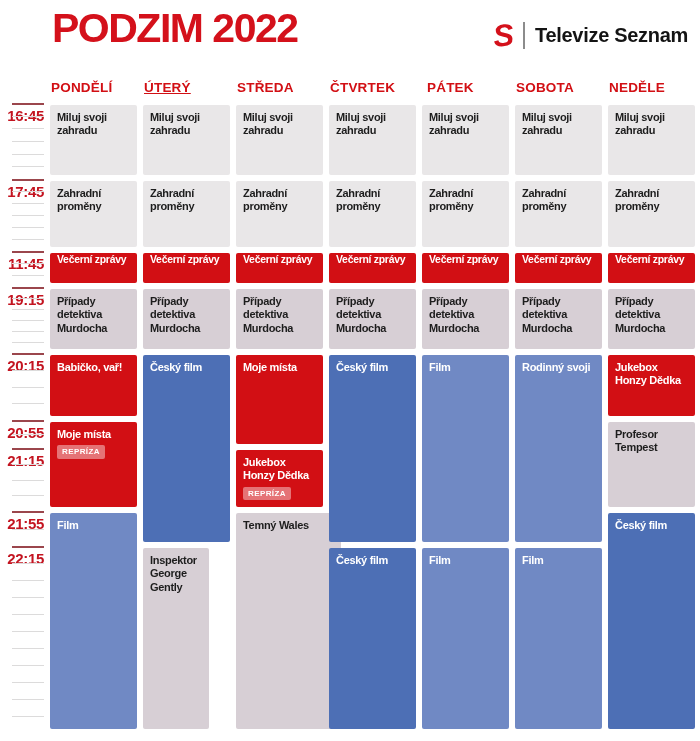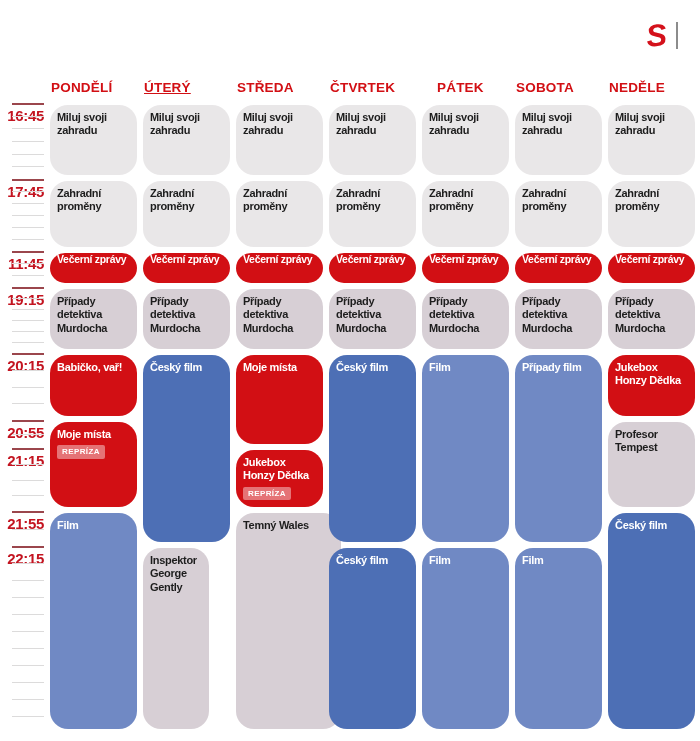--- a/index.html
+++ b/index.html
@@ -24,41 +24,43 @@
   .ttick  { position:absolute; left:12px; width:32px; height:1px; background:var(--tick,#dcdbdb); }
   .tlabel {
     position:absolute; left:0; width:44px; text-align:right;
     font-size:15px; font-weight:700; color:var(--time-red,#c31420); letter-spacing:-0.3px;
   }
   .dayh {
     position:absolute; top:80px; font-size:13.5px; font-weight:700;
     color:var(--red,#d20f14); letter-spacing:0.2px; white-space:nowrap;
   }
   .block {
-    position:absolute; border-radius:18px; box-sizing:border-box;
+    position:absolute; border-radius:2px; box-sizing:border-box;
     padding:6px 4px 5px 7px; font-size:11px; font-weight:700;
     line-height:1.22; letter-spacing:-0.3px; overflow:hidden;
   }
   .block.oneline { display:flex; align-items:flex-start; padding-top:0; padding-bottom:0; }
   .block.oneline .bt { white-space:nowrap; display:inline-block; transform:scaleX(0.95); transform-origin:left center; }
   .bt { display:block; }
   .badge {
     display:inline-block; margin-top:4px; padding:2px 5px; border-radius:2px;
     background:rgba(255,255,255,0.42); color:#fff;
     font-size:8px; font-weight:700; letter-spacing:0.4px; line-height:1.2;
   }
 </style>
 </head>
 <body>
 
 <div class="page" style="--red: #d20f14; --title-red: #d4111b; --time-red: #c31420; --ruler-line: #9b464c; --tick: #dcdbdb; --brand-black: #141414;">
+  <div class="title">PODZIM 2022</div>
 
   <div class="brand">
     <span class="brand-s">S</span>
     <span class="brand-bar"></span>
+    <span class="brand-name">Televize Seznam</span>
   </div>
 
   <div id="ruler">
       <div class="tmajor" style="top: 103px;"></div>
       <div class="tlabel" style="top: 107px;">16:45</div>
       <div class="ttick" style="top: 115.667px;"></div>
       <div class="ttick" style="top: 128.333px;"></div>
       <div class="ttick" style="top: 141px;"></div>
       <div class="ttick" style="top: 153.667px;"></div>
       <div class="ttick" style="top: 166.333px;"></div>
@@ -107,21 +109,21 @@
       <div class="ttick" style="top: 665px;"></div>
       <div class="ttick" style="top: 682px;"></div>
       <div class="ttick" style="top: 699px;"></div>
       <div class="ttick" style="top: 716px;"></div>
     </div>
   <div id="headers">
       <div class="dayh" style="left: 51px;">PONDĚLÍ</div>
       <div class="dayh" style="left: 144px; text-decoration: underline;">ÚTERÝ</div>
       <div class="dayh" style="left: 237px;">STŘEDA</div>
       <div class="dayh" style="left: 330px;">ČTVRTEK</div>
-      <div class="dayh" style="left: 437px;">PÁTEK</div>
+      <div class="dayh" style="left: 427px;">PÁTEK</div>
       <div class="dayh" style="left: 516px;">SOBOTA</div>
       <div class="dayh" style="left: 609px;">NEDĚLE</div>
     </div>
   <div id="grid">
       <div class="block" style="left: 50px; top: 105px; width: 87px; height: 70px; background: rgb(233, 231, 232); color: rgb(29, 29, 29);">
         <div>
           <span class="bt">Miluj svoji zahradu</span>
         </div>
       </div>
       <div class="block" style="left: 50px; top: 181px; width: 87px; height: 66px; background: rgb(233, 231, 232); color: rgb(29, 29, 29);">
@@ -278,21 +280,21 @@
       <div class="block oneline" style="left: 515px; top: 253px; width: 87px; height: 30px; background: rgb(210, 15, 20); color: rgb(255, 255, 255);">
         <div><span class="bt">Večerní zprávy</span></div>
       </div>
       <div class="block" style="left: 515px; top: 289px; width: 87px; height: 60px; background: rgb(215, 207, 213); color: rgb(29, 29, 29);">
         <div>
           <span class="bt">Případy detektiva Murdocha</span>
         </div>
       </div>
       <div class="block" style="left: 515px; top: 355px; width: 87px; height: 187px; background: rgb(112, 137, 196); color: rgb(255, 255, 255);">
         <div>
-          <span class="bt">Případy film</span>
+          <span class="bt">Rodinný svoji</span>
         </div>
       </div>
       <div class="block" style="left: 515px; top: 548px; width: 87px; height: 181px; background: rgb(112, 137, 196); color: rgb(255, 255, 255);">
         <div>
           <span class="bt">Film</span>
         </div>
       </div>
       <div class="block" style="left: 608px; top: 105px; width: 87px; height: 70px; background: rgb(233, 231, 232); color: rgb(29, 29, 29);">
         <div>
           <span class="bt">Miluj svoji zahradu</span>

